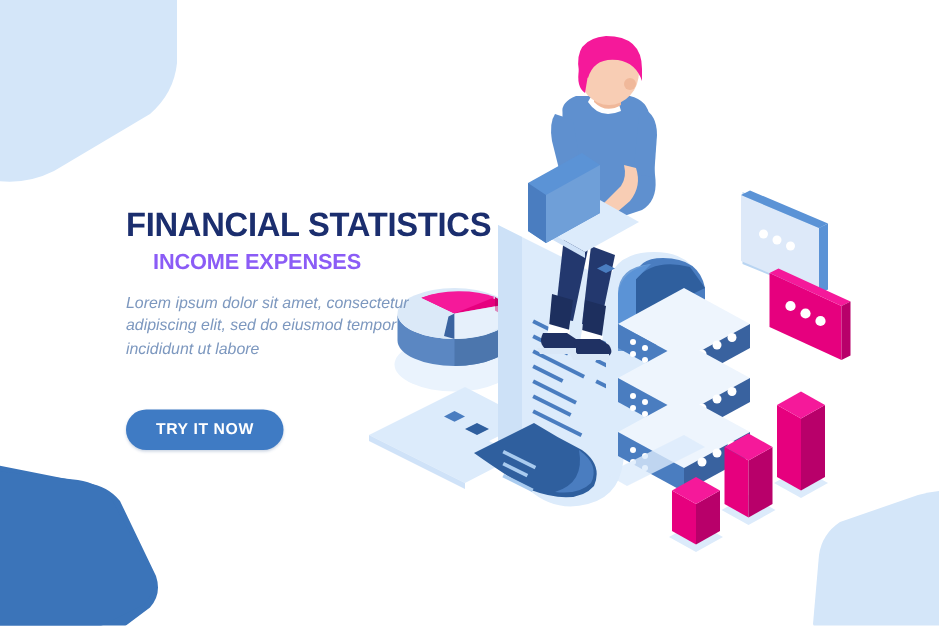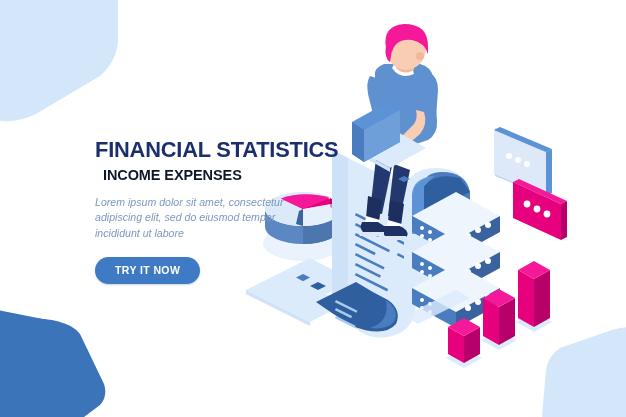--- a/index.html
+++ b/index.html
@@ -1,23 +1,23 @@
 <!DOCTYPE html>
 <html><head>
 <meta charset="utf-8">
 <style>
   html,body{margin:0;padding:0;background:#ffffff;}
   body{width:626px;height:417px;overflow:hidden;font-family:"Liberation Sans",sans-serif;}
   #stage{position:relative;width:626px;height:417px;background:#ffffff;overflow:hidden;}
   #bg-svg,#art-svg{position:absolute;left:0;top:0;width:626px;height:417px;}
-  #copy{position:absolute;left:95px;top:138px;width:215px;}
+  #copy{position:absolute;left:84px;top:138px;width:215px;}
   #title{font-family:"Liberation Sans",sans-serif;font-weight:bold;font-size:22.5px;letter-spacing:-0.2px;color:#1b2e6e;margin:0;line-height:1.05;white-space:nowrap;transform:scaleX(0.97);transform-origin:left center;}
-  #subtitle{font-family:"Liberation Sans",sans-serif;font-weight:bold;font-size:14.5px;color:#0f172a;margin:6px 0 0 8px;line-height:1.05;letter-spacing:-0.1px;}
+  #subtitle{font-family:"Liberation Sans",sans-serif;font-weight:bold;font-size:14.5px;color:#8b5cf6;margin:6px 0 0 18px;line-height:1.05;letter-spacing:-0.1px;}
   #para{font-family:"Liberation Sans",sans-serif;font-size:10.6px;color:#7d98bf;margin:12px 0 0 0;line-height:1.45;width:190px;font-style:italic;}
-  #cta{display:inline-block;margin-top:16px;background:#3f7bc4;color:#ffffff;border:none;border-radius:20px;padding:7px 20px 8px 20px;font-family:"Liberation Sans",sans-serif;font-weight:bold;font-size:10.5px;letter-spacing:0.4px;cursor:pointer;box-shadow:0 1px 2px rgba(40,80,140,.25);}
+  #cta{display:inline-block;margin-top:32px;background:#3f7bc4;color:#ffffff;border:none;border-radius:20px;padding:7px 20px 8px 20px;font-family:"Liberation Sans",sans-serif;font-weight:bold;font-size:10.5px;letter-spacing:0.4px;cursor:pointer;box-shadow:0 1px 2px rgba(40,80,140,.25);}
 </style>
 </head>
 <body>
 
 <div id="stage">
 
   <svg id="bg-svg" viewBox="0 0 626 417">
 
     <path fill="#d4e6f9" d="M -40 -30 L 104 -30 Q 118 -28 118 -10 L 118 42 Q 116 62 100 76 L 36 114 Q 16 124 -6 120 L -40 112 Z"></path>
 

